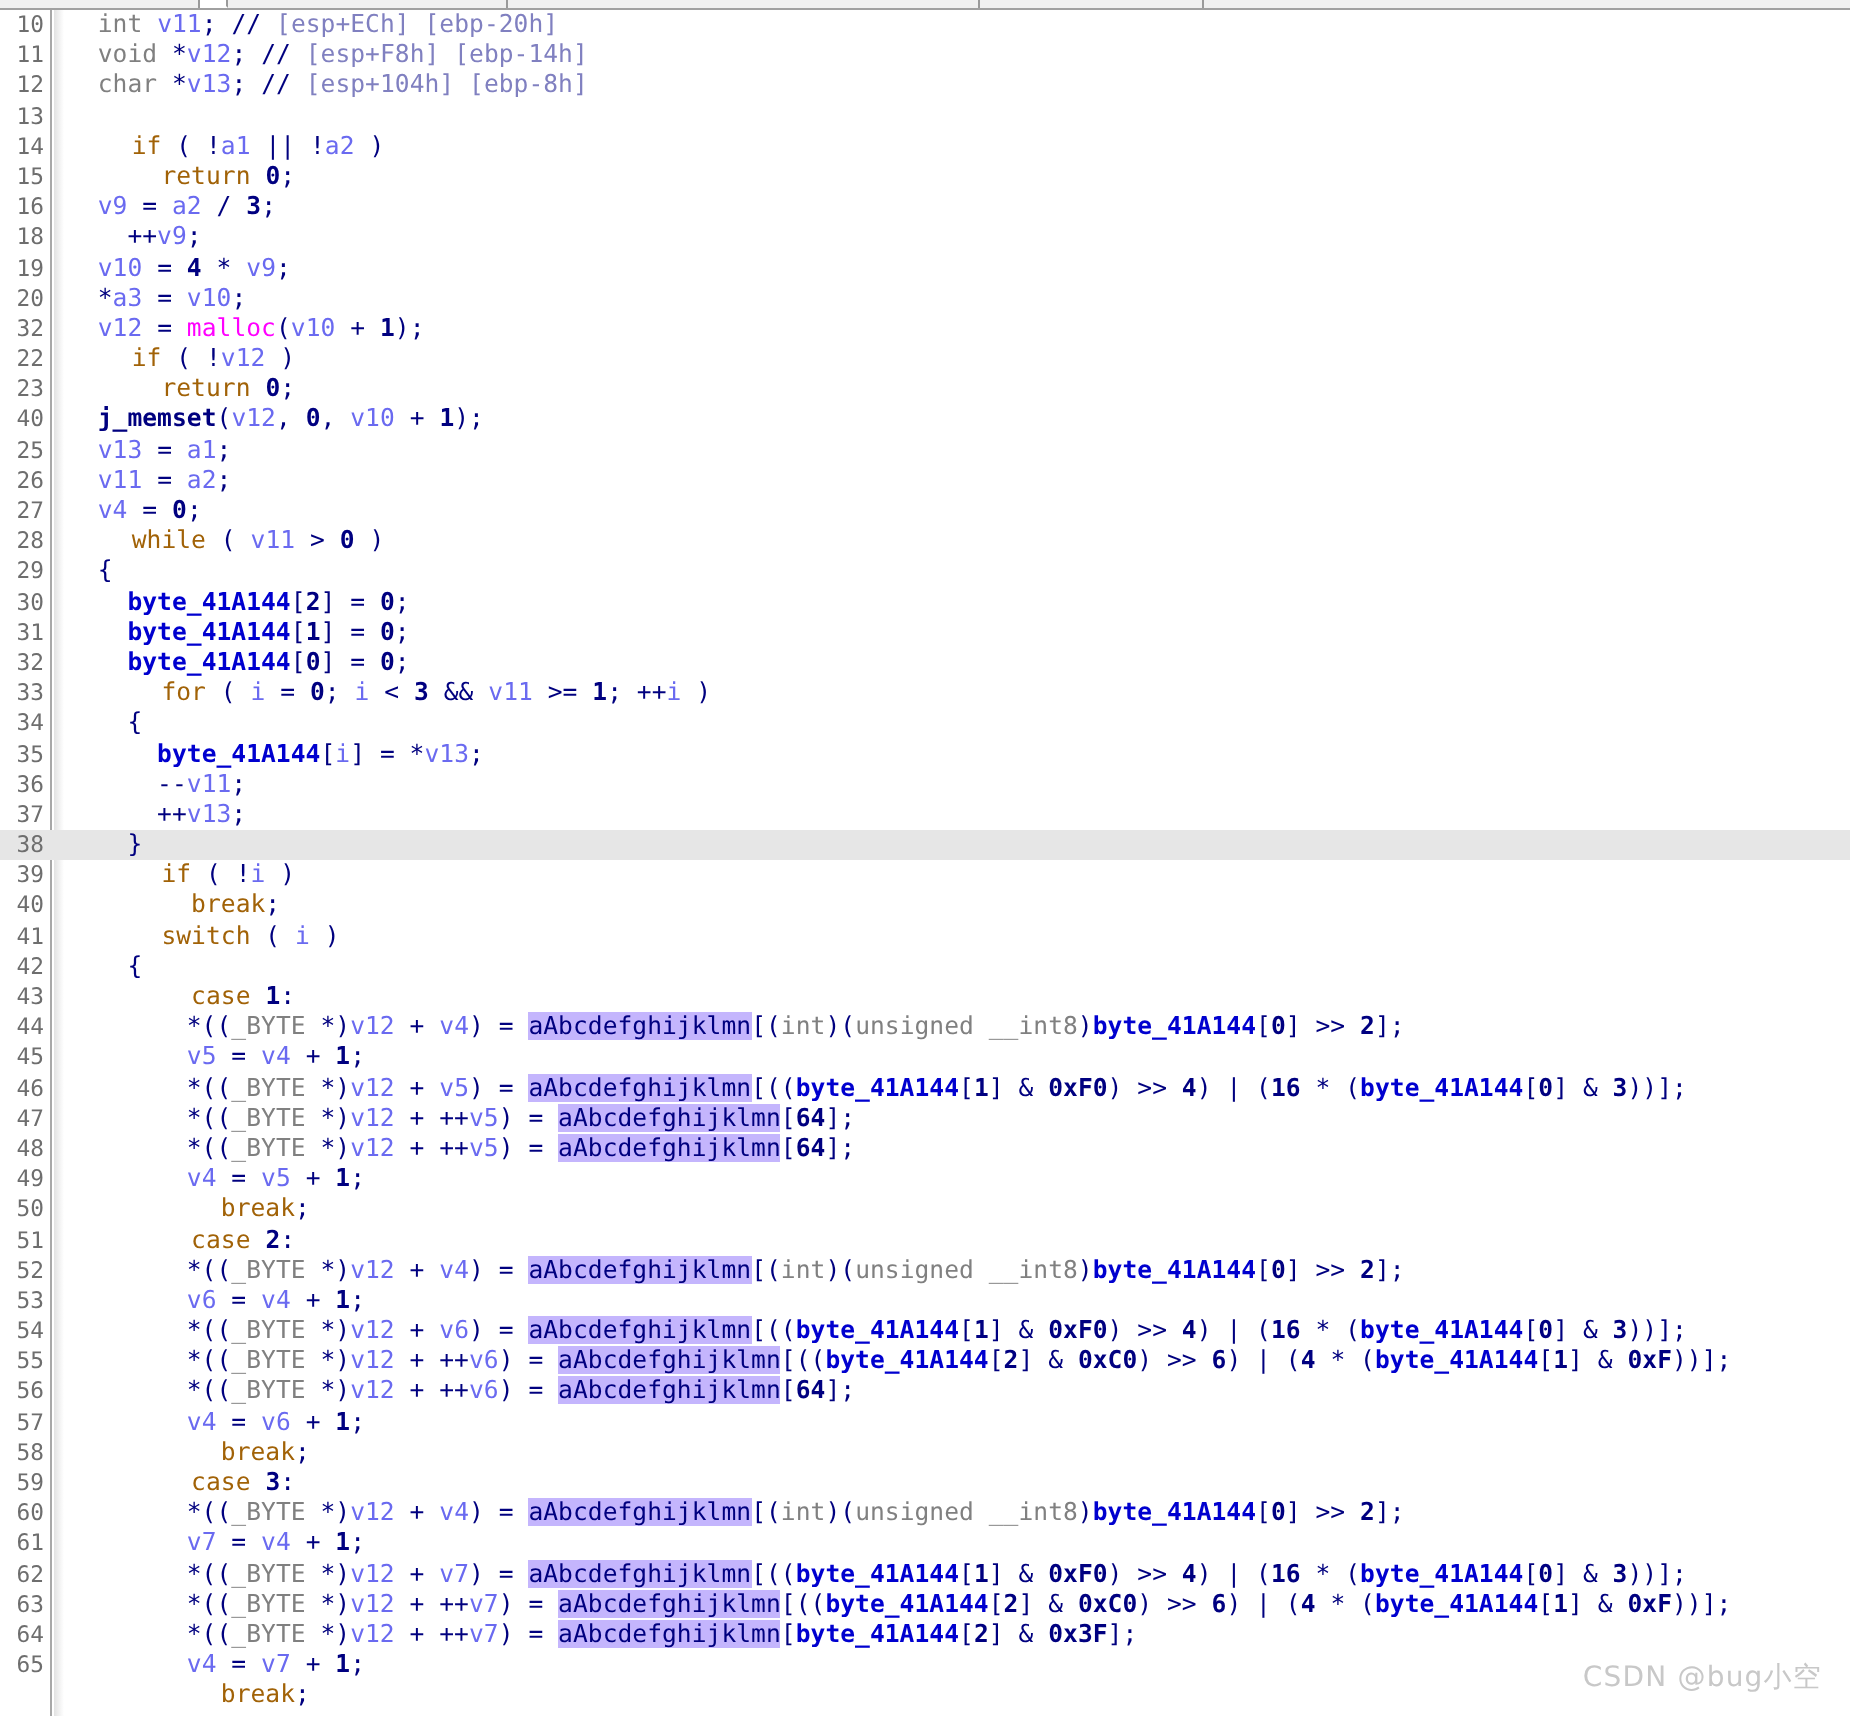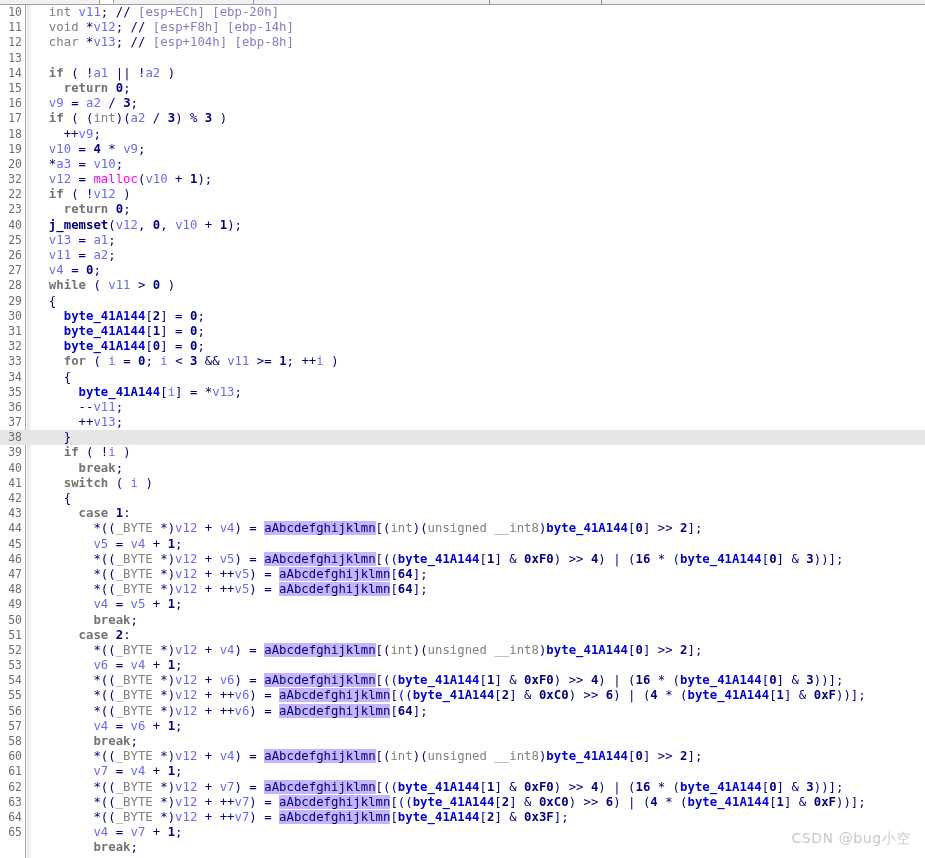--- a/index.html
+++ b/index.html
@@ -75,21 +75,21 @@
     font-size: 11.4px;
     font-family: "DejaVu Sans Mono", "Liberation Mono", monospace;
   }
   .code {
     position: absolute;
     left: 34px; top: 0;
     color: #0000c0;
   }
 
   
-  .kw   { color: #737373; font-weight: bold; }  
+  .kw   { color: #a16207; font-weight: normal; margin-left: 17px; }  
   .typ  { color: #808080; }                        
   .var  { color: #6a6af0; }                        
   .glb  { color: #0000cf; font-weight: bold; }     
   .fn   { color: #ff00ff; }                        
   .fn2  { color: #00007f; font-weight: bold; }     
   .num  { color: #000080; font-weight: bold; }     
   .op   { color: #00007f; }                        
   .cmt  { color: #00007f; }                        
   .cmtx { color: #8080c0; }                        
   .hl   { background: #c4b5fd; color: #00007f; }   
@@ -120,21 +120,20 @@
   <div id="gutter"></div>
   <div id="gutter-shade"></div>
   <div class="lines" id="lines">
       <div class="row"><span class="ln">10</span><span class="code"><span class="op">  </span><span class="typ">int</span><span class="op"> </span><span class="var">v11</span><span class="op">; </span><span class="cmt">//</span><span class="op"> </span><span class="cmtx">[esp+ECh] [ebp-20h]</span></span></div>
       <div class="row"><span class="ln">11</span><span class="code"><span class="op">  </span><span class="typ">void</span><span class="op"> *</span><span class="var">v12</span><span class="op">; </span><span class="cmt">//</span><span class="op"> </span><span class="cmtx">[esp+F8h] [ebp-14h]</span></span></div>
       <div class="row"><span class="ln">12</span><span class="code"><span class="op">  </span><span class="typ">char</span><span class="op"> *</span><span class="var">v13</span><span class="op">; </span><span class="cmt">//</span><span class="op"> </span><span class="cmtx">[esp+104h] [ebp-8h]</span></span></div>
       <div class="row"><span class="ln">13</span><span class="code"></span></div>
       <div class="row"><span class="ln">14</span><span class="code"><span class="op">  </span><span class="kw">if</span><span class="op"> ( !</span><span class="var">a1</span><span class="op"> || !</span><span class="var">a2</span><span class="op"> )</span></span></div>
       <div class="row"><span class="ln">15</span><span class="code"><span class="op">    </span><span class="kw">return</span><span class="op"> </span><span class="num">0</span><span class="op">;</span></span></div>
       <div class="row"><span class="ln">16</span><span class="code"><span class="op">  </span><span class="var">v9</span><span class="op"> = </span><span class="var">a2</span><span class="op"> / </span><span class="num">3</span><span class="op">;</span></span></div>
-      <div class="row"><span class="ln">17</span><span class="code"><span class="op">  </span><span class="kw">if</span><span class="op"> ( (</span><span class="typ">int</span><span class="op">)(</span><span class="var">a2</span><span class="op"> / </span><span class="num">3</span><span class="op">) % </span><span class="num">3</span><span class="op"> )</span></span></div>
       <div class="row"><span class="ln">18</span><span class="code"><span class="op">    ++</span><span class="var">v9</span><span class="op">;</span></span></div>
       <div class="row"><span class="ln">19</span><span class="code"><span class="op">  </span><span class="var">v10</span><span class="op"> = </span><span class="num">4</span><span class="op"> * </span><span class="var">v9</span><span class="op">;</span></span></div>
       <div class="row"><span class="ln">20</span><span class="code"><span class="op">  *</span><span class="var">a3</span><span class="op"> = </span><span class="var">v10</span><span class="op">;</span></span></div>
       <div class="row"><span class="ln">32</span><span class="code"><span class="op">  </span><span class="var">v12</span><span class="op"> = </span><span class="fn">malloc</span><span class="op">(</span><span class="var">v10</span><span class="op"> + </span><span class="num">1</span><span class="op">);</span></span></div>
       <div class="row"><span class="ln">22</span><span class="code"><span class="op">  </span><span class="kw">if</span><span class="op"> ( !</span><span class="var">v12</span><span class="op"> )</span></span></div>
       <div class="row"><span class="ln">23</span><span class="code"><span class="op">    </span><span class="kw">return</span><span class="op"> </span><span class="num">0</span><span class="op">;</span></span></div>
       <div class="row"><span class="ln">40</span><span class="code"><span class="op">  </span><span class="fn2">j_memset</span><span class="op">(</span><span class="var">v12</span><span class="op">, </span><span class="num">0</span><span class="op">, </span><span class="var">v10</span><span class="op"> + </span><span class="num">1</span><span class="op">);</span></span></div>
       <div class="row"><span class="ln">25</span><span class="code"><span class="op">  </span><span class="var">v13</span><span class="op"> = </span><span class="var">a1</span><span class="op">;</span></span></div>
       <div class="row"><span class="ln">26</span><span class="code"><span class="op">  </span><span class="var">v11</span><span class="op"> = </span><span class="var">a2</span><span class="op">;</span></span></div>
       <div class="row"><span class="ln">27</span><span class="code"><span class="op">  </span><span class="var">v4</span><span class="op"> = </span><span class="num">0</span><span class="op">;</span></span></div>
@@ -162,20 +161,21 @@
       <div class="row"><span class="ln">49</span><span class="code"><span class="op">        </span><span class="var">v4</span><span class="op"> = </span><span class="var">v5</span><span class="op"> + </span><span class="num">1</span><span class="op">;</span></span></div>
       <div class="row"><span class="ln">50</span><span class="code"><span class="op">        </span><span class="kw">break</span><span class="op">;</span></span></div>
       <div class="row"><span class="ln">51</span><span class="code"><span class="op">      </span><span class="kw">case</span><span class="op"> </span><span class="num">2</span><span class="op">:</span></span></div>
       <div class="row"><span class="ln">52</span><span class="code"><span class="op">        *((</span><span class="typ">_BYTE</span><span class="op"> *)</span><span class="var">v12</span><span class="op"> + </span><span class="var">v4</span><span class="op">) = </span><span class="hl">aAbcdefghijklmn</span><span class="op">[(</span><span class="typ">int</span><span class="op">)(</span><span class="typ">unsigned __int8</span><span class="op">)</span><span class="glb">byte_41A144</span><span class="op">[</span><span class="num">0</span><span class="op">] &gt;&gt; </span><span class="num">2</span><span class="op">];</span></span></div>
       <div class="row"><span class="ln">53</span><span class="code"><span class="op">        </span><span class="var">v6</span><span class="op"> = </span><span class="var">v4</span><span class="op"> + </span><span class="num">1</span><span class="op">;</span></span></div>
       <div class="row"><span class="ln">54</span><span class="code"><span class="op">        *((</span><span class="typ">_BYTE</span><span class="op"> *)</span><span class="var">v12</span><span class="op"> + </span><span class="var">v6</span><span class="op">) = </span><span class="hl">aAbcdefghijklmn</span><span class="op">[((</span><span class="glb">byte_41A144</span><span class="op">[</span><span class="num">1</span><span class="op">] &amp; </span><span class="num">0xF0</span><span class="op">) &gt;&gt; </span><span class="num">4</span><span class="op">) | (</span><span class="num">16</span><span class="op"> * (</span><span class="glb">byte_41A144</span><span class="op">[</span><span class="num">0</span><span class="op">] &amp; </span><span class="num">3</span><span class="op">))];</span></span></div>
       <div class="row"><span class="ln">55</span><span class="code"><span class="op">        *((</span><span class="typ">_BYTE</span><span class="op"> *)</span><span class="var">v12</span><span class="op"> + ++</span><span class="var">v6</span><span class="op">) = </span><span class="hl">aAbcdefghijklmn</span><span class="op">[((</span><span class="glb">byte_41A144</span><span class="op">[</span><span class="num">2</span><span class="op">] &amp; </span><span class="num">0xC0</span><span class="op">) &gt;&gt; </span><span class="num">6</span><span class="op">) | (</span><span class="num">4</span><span class="op"> * (</span><span class="glb">byte_41A144</span><span class="op">[</span><span class="num">1</span><span class="op">] &amp; </span><span class="num">0xF</span><span class="op">))];</span></span></div>
       <div class="row"><span class="ln">56</span><span class="code"><span class="op">        *((</span><span class="typ">_BYTE</span><span class="op"> *)</span><span class="var">v12</span><span class="op"> + ++</span><span class="var">v6</span><span class="op">) = </span><span class="hl">aAbcdefghijklmn</span><span class="op">[</span><span class="num">64</span><span class="op">];</span></span></div>
       <div class="row"><span class="ln">57</span><span class="code"><span class="op">        </span><span class="var">v4</span><span class="op"> = </span><span class="var">v6</span><span class="op"> + </span><span class="num">1</span><span class="op">;</span></span></div>
       <div class="row"><span class="ln">58</span><span class="code"><span class="op">        </span><span class="kw">break</span><span class="op">;</span></span></div>
+      <div class="row"><span class="ln">59</span><span class="code"><span class="op">      </span><span class="kw">case</span><span class="op"> </span><span class="num">3</span><span class="op">:</span></span></div>
       <div class="row"><span class="ln">60</span><span class="code"><span class="op">        *((</span><span class="typ">_BYTE</span><span class="op"> *)</span><span class="var">v12</span><span class="op"> + </span><span class="var">v4</span><span class="op">) = </span><span class="hl">aAbcdefghijklmn</span><span class="op">[(</span><span class="typ">int</span><span class="op">)(</span><span class="typ">unsigned __int8</span><span class="op">)</span><span class="glb">byte_41A144</span><span class="op">[</span><span class="num">0</span><span class="op">] &gt;&gt; </span><span class="num">2</span><span class="op">];</span></span></div>
       <div class="row"><span class="ln">61</span><span class="code"><span class="op">        </span><span class="var">v7</span><span class="op"> = </span><span class="var">v4</span><span class="op"> + </span><span class="num">1</span><span class="op">;</span></span></div>
       <div class="row"><span class="ln">62</span><span class="code"><span class="op">        *((</span><span class="typ">_BYTE</span><span class="op"> *)</span><span class="var">v12</span><span class="op"> + </span><span class="var">v7</span><span class="op">) = </span><span class="hl">aAbcdefghijklmn</span><span class="op">[((</span><span class="glb">byte_41A144</span><span class="op">[</span><span class="num">1</span><span class="op">] &amp; </span><span class="num">0xF0</span><span class="op">) &gt;&gt; </span><span class="num">4</span><span class="op">) | (</span><span class="num">16</span><span class="op"> * (</span><span class="glb">byte_41A144</span><span class="op">[</span><span class="num">0</span><span class="op">] &amp; </span><span class="num">3</span><span class="op">))];</span></span></div>
       <div class="row"><span class="ln">63</span><span class="code"><span class="op">        *((</span><span class="typ">_BYTE</span><span class="op"> *)</span><span class="var">v12</span><span class="op"> + ++</span><span class="var">v7</span><span class="op">) = </span><span class="hl">aAbcdefghijklmn</span><span class="op">[((</span><span class="glb">byte_41A144</span><span class="op">[</span><span class="num">2</span><span class="op">] &amp; </span><span class="num">0xC0</span><span class="op">) &gt;&gt; </span><span class="num">6</span><span class="op">) | (</span><span class="num">4</span><span class="op"> * (</span><span class="glb">byte_41A144</span><span class="op">[</span><span class="num">1</span><span class="op">] &amp; </span><span class="num">0xF</span><span class="op">))];</span></span></div>
       <div class="row"><span class="ln">64</span><span class="code"><span class="op">        *((</span><span class="typ">_BYTE</span><span class="op"> *)</span><span class="var">v12</span><span class="op"> + ++</span><span class="var">v7</span><span class="op">) = </span><span class="hl">aAbcdefghijklmn</span><span class="op">[</span><span class="glb">byte_41A144</span><span class="op">[</span><span class="num">2</span><span class="op">] &amp; </span><span class="num">0x3F</span><span class="op">];</span></span></div>
       <div class="row"><span class="ln">65</span><span class="code"><span class="op">        </span><span class="var">v4</span><span class="op"> = </span><span class="var">v7</span><span class="op"> + </span><span class="num">1</span><span class="op">;</span></span></div>
       <div class="row"><span class="ln"></span><span class="code"><span class="op">        </span><span class="kw">break</span><span class="op">;</span></span></div>
     </div>
   <div id="watermark">CSDN @bug小空</div>
 </div>

